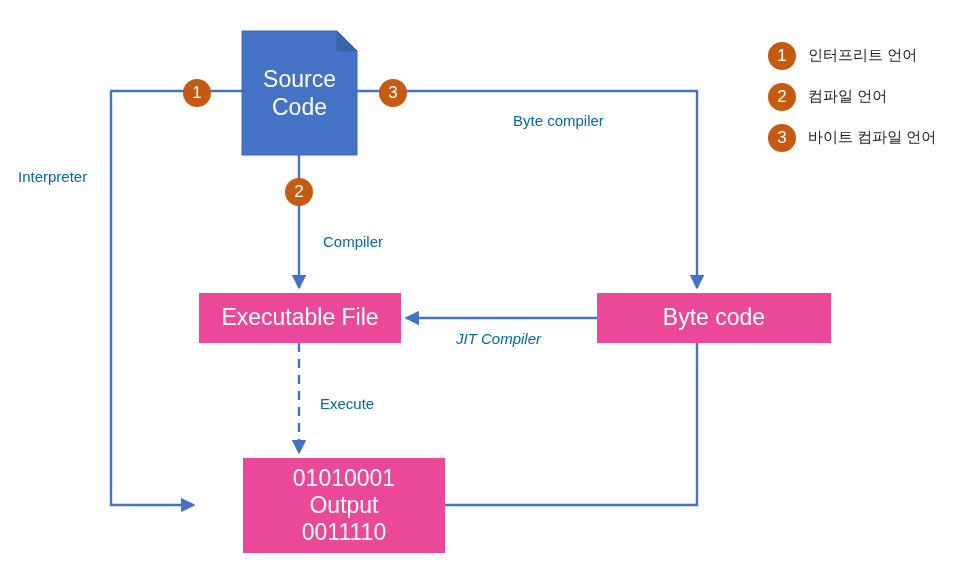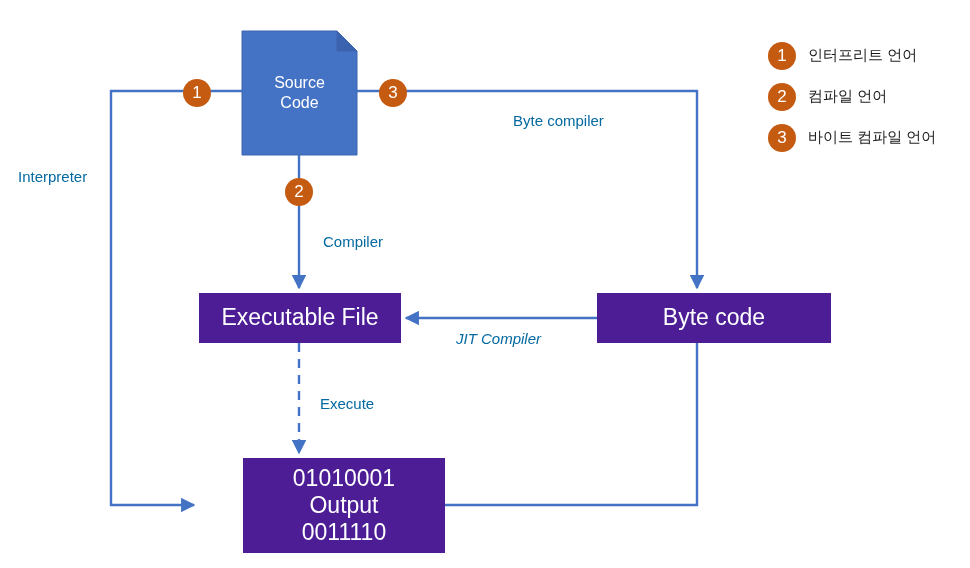--- a/index.html
+++ b/index.html
@@ -17,39 +17,39 @@
   }
   svg#wires {
     position: absolute;
     left: 0;
     top: 0;
     width: 970px;
     height: 568px;
   }
   .node {
     position: absolute;
-    background: #4c1d95;
+    background: #ec4899;
     color: #ffffff;
     display: flex;
     align-items: center;
     justify-content: center;
     text-align: center;
     font-family: "Liberation Sans", sans-serif;
     font-weight: 400;
     line-height: 1.18;
     box-sizing: border-box;
   }
   .node-exec  { left: 199px; top: 293px; width: 202px; height: 50px; font-size: 23px; }
   .node-byte  { left: 597px; top: 293px; width: 234px; height: 50px; font-size: 23px; }
   .node-out   { left: 199px; top: 458px; width: 202px; height: 95px; font-size: 23px; margin-left: 44px; }
   .node-src-text {
     position: absolute;
     left: 242px; top: 31px; width: 115px; height: 124px;
     display: flex; align-items: center; justify-content: center;
-    color: #ffffff; font-size: 16px; text-align: center; line-height: 1.22;
+    color: #ffffff; font-size: 23px; text-align: center; line-height: 1.22;
     pointer-events: none;
   }
   .edge-label {
     position: absolute;
     color: #0369a1;
     font-size: 15px;
     font-family: "Liberation Sans", sans-serif;
     white-space: nowrap;
   }
   .lbl-interpreter { left: 18px;  top: 168px; }

